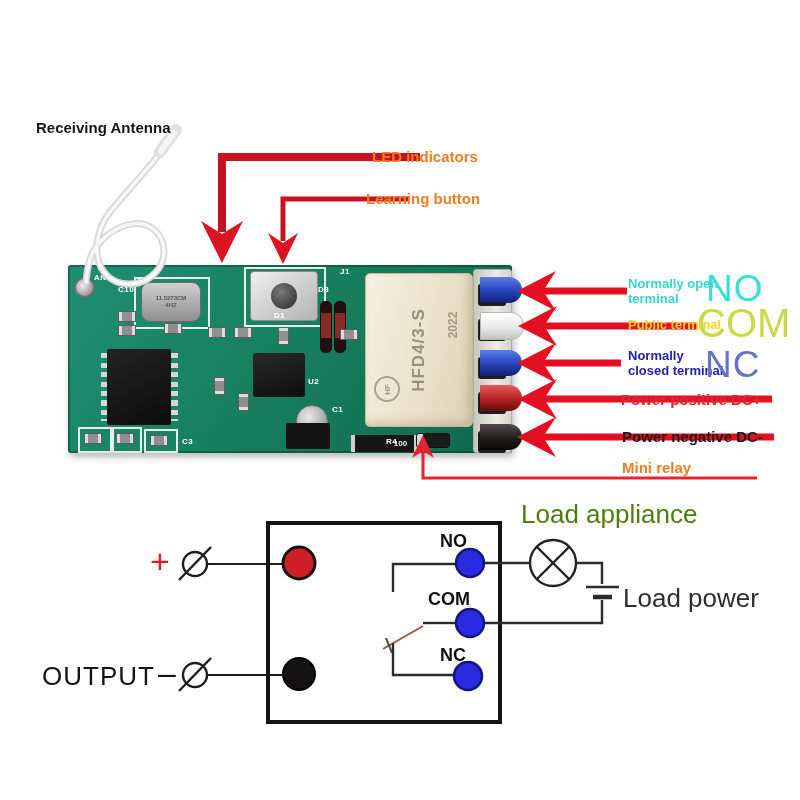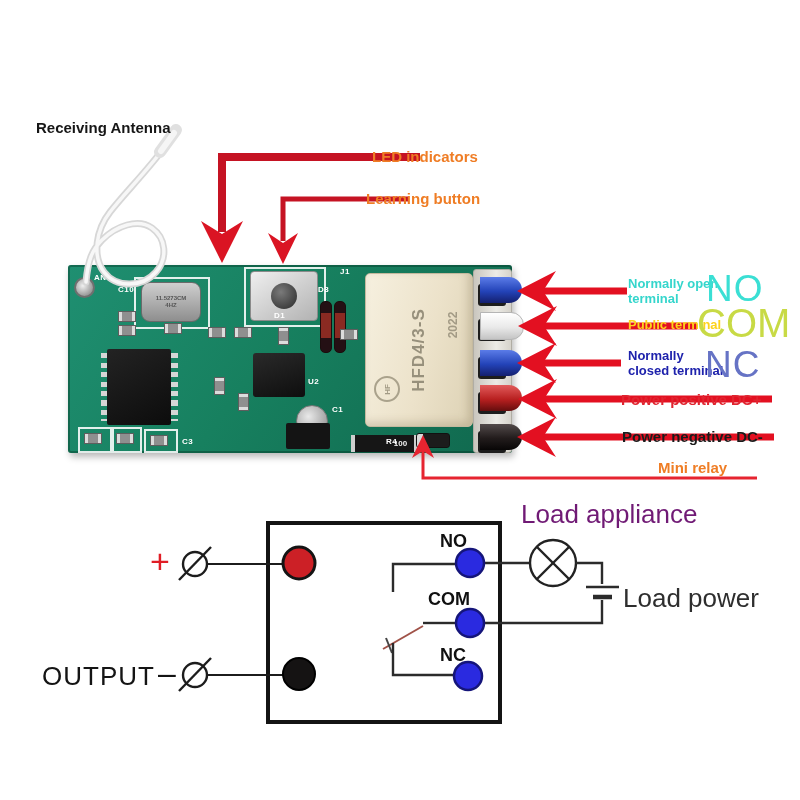--- a/index.html
+++ b/index.html
@@ -7,21 +7,21 @@
     position:relative; width:800px; height:800px; overflow:hidden;
     background:#ffffff;
     font-family:"Liberation Sans", sans-serif;
   }
   .abs { position:absolute; }
   .title { left:243px; top:36px; font-size:17px; font-weight:700; color:#d62027; }
   .ant-label { left:36px; top:119px; font-size:15px; font-weight:700; color:#161616; }
   .orange { color:#ef7d25; font-size:15px; font-weight:700; }
   .led-label { left:372px; top:148px; }
   .learn-label { left:366px; top:190px; }
-  .mini-label { left:622px; top:459px;margin-left:36px; }
+  .mini-label { left:622px; top:459px; }
   .no-desc { left:628px; top:276px; width:95px; font-size:13px; font-weight:700; color:#35d6cc; line-height:15px; }
   .no-big { left:706px; top:268px; font-size:37px; color:#3adfd4; letter-spacing:1px; }
   .com-desc { left:628px; top:317px; font-size:13px; font-weight:700; color:#fdd31c; white-space:nowrap; }
   .com-big { left:697px; top:301px; font-size:40px; color:#c8da45; }
   .nc-desc { left:628px; top:348px; width:100px; font-size:13px; font-weight:700; color:#1e22ac; line-height:15px; }
   .nc-big { left:705px; top:344px; font-size:37px; color:#6673c5; letter-spacing:1px; }
   .pow-pos { left:621px; top:391px; font-size:15px; font-weight:700; color:#e02530; white-space:nowrap; }
   .pow-neg { left:622px; top:428px; font-size:15px; font-weight:700; color:#1b1b1b; white-space:nowrap; }
 
   
@@ -82,21 +82,21 @@
   .wire-black { background:linear-gradient(180deg,#524a4a,#221c1c 55%,#080606); }
 
   .overlay { position:absolute; left:0; top:0; z-index:3; }
   .txt { z-index:4; }
 
   
   .input-label { left:48px; top:549px; font-size:28px; color:#d92048; letter-spacing:2px; }
   .input-plus { left:150px; top:542px; font-size:34px; color:#e01d25; }
   .output-label { left:42px; top:661px; font-size:26px; color:#141414; letter-spacing:1px; }
   .output-minus { left:158px; top:655px; font-size:32px; color:#141414; }
-  .load-appliance { left:521px; top:499px; font-size:26px; color:#701a75; }
+  .load-appliance { left:521px; top:499px; font-size:26px; color:#4d7c0f; }
   .load-power { left:623px; top:583px; font-size:26px; color:#2e2e2e; }
   .bx { font-size:18px; font-weight:700; color:#101010; }
   .bx-no { left:440px; top:531px; }
   .bx-com { left:428px; top:589px; }
   .bx-nc { left:440px; top:645px; }
 </style>
 </head>
 <body>
 
 <div class="canvas">

